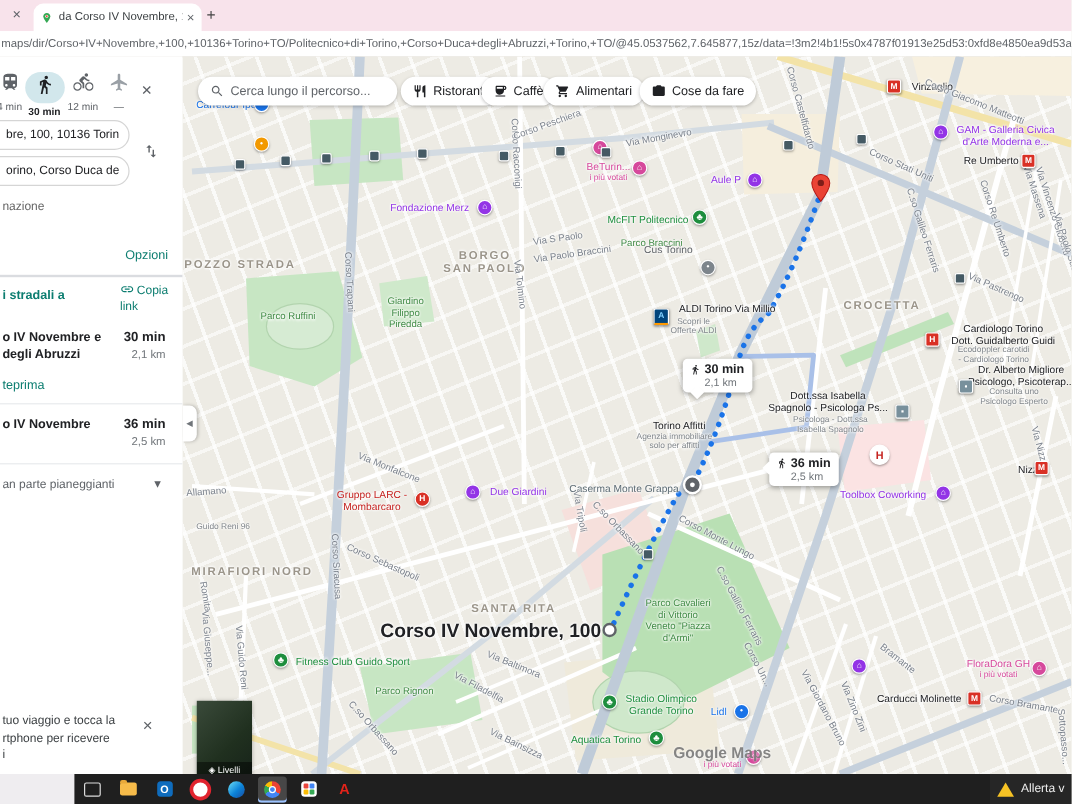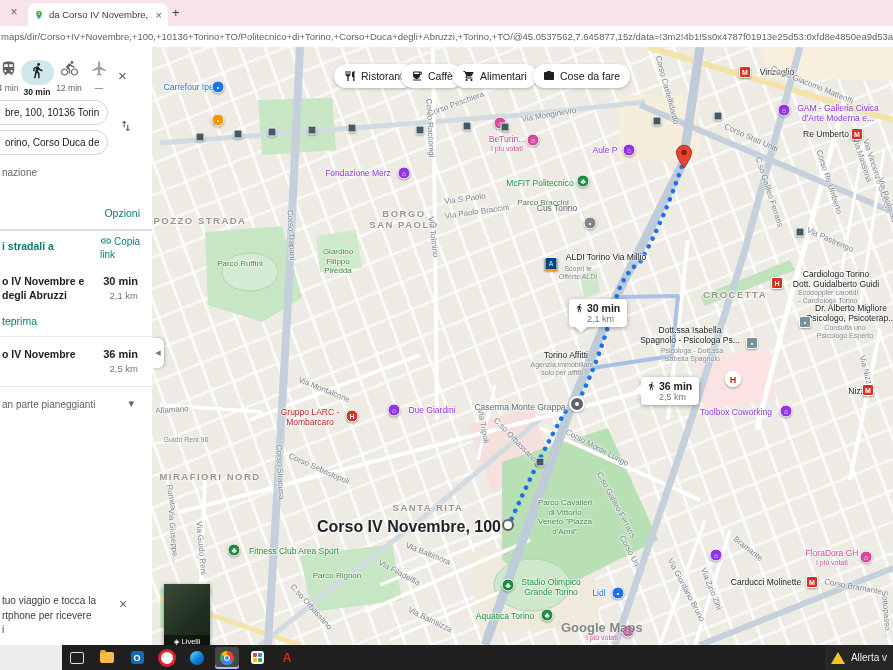--- a/index.html
+++ b/index.html
@@ -191,21 +191,21 @@
 
       <path d="M508,527 Q540,455 565,412 L577,404 Q600,360 617,295 Q625,272 640,262 Q662,225 683,163" stroke="#1a73e8" stroke-width="4.5" fill="none" stroke-linecap="round" stroke-dasharray="0.1 8.5"></path>
       <circle cx="508" cy="525" r="5" fill="#fff" stroke="#5f6368" stroke-width="2"></circle>
     </svg>
 
     <div>
 
     <div class="mlabel district" style="left: 200px; top: 221px;">POZZO STRADA</div>
         <div class="mlabel district" style="left: 404px; top: 219px;">BORGO
 SAN PAOLO</div>
-        <div class="mlabel district" style="left: 735px; top: 255px; margin-top: 40px;">CROCETTA</div>
+        <div class="mlabel district" style="left: 735px; top: 255px;">CROCETTA</div>
         <div class="mlabel district" style="left: 428px; top: 508px;">SANTA RITA</div>
         <div class="mlabel district" style="left: 210px; top: 477px;">MIRAFIORI NORD</div>
         <div class="mlabel poi-dark" style="left: 777px; top: 72px;">Vinzaglio</div>
         <div class="mlabel poi-dark" style="left: 826px; top: 134px;">Re Umberto</div>
         <div class="mlabel poi-dark" style="left: 848px; top: 391px; margin-left: 11px;">Nizza</div>
         <div class="mlabel poi-dark" style="left: 766px; top: 582px;">Carducci Molinette</div>
         <div class="mlabel poi-purple" style="left: 358px; top: 173px;">Fondazione Merz</div>
         <div class="mlabel poi-purple" style="left: 838px; top: 113px;">GAM - Galleria Civica
 d'Arte Moderna e...</div>
         <div class="mlabel poi-purple" style="left: 605px; top: 150px;">Aule P</div>
@@ -233,21 +233,21 @@
         <div class="mlabel park" style="left: 240px; top: 264px;">Parco Ruffini</div>
         <div class="mlabel park" style="left: 338px; top: 261px;">Giardino
 Filippo
 Piredda</div>
         <div class="mlabel park" style="left: 337px; top: 576px;">Parco Rignon</div>
         <div class="mlabel park" style="left: 565px; top: 517px;">Parco Cavalieri
 di Vittorio
 Veneto "Piazza
 d'Armi"</div>
         <div class="mlabel park" style="left: 543px; top: 203px;">Parco Braccini</div>
-        <div class="mlabel poi-green" style="left: 294px; top: 551px;">Fitness Club Area Sport</div>
+        <div class="mlabel poi-green" style="left: 294px; top: 551px;">Fitness Club Guido Sport</div>
         <div class="mlabel poi-green" style="left: 551px; top: 587px;">Stadio Olimpico
 Grande Torino</div>
         <div class="mlabel poi-green" style="left: 505px; top: 616px;">Aquatica Torino</div>
         <div class="mlabel poi-green" style="left: 540px; top: 183px;">McFIT Politecnico</div>
         <div class="mlabel poi-gray" style="left: 557px; top: 208px;">Cus Torino</div>
         <div class="mlabel poi-dark" style="left: 606px; top: 257px;">ALDI Torino Via Millio</div>
         <div class="mlabel sub" style="left: 578px; top: 273px;">Scopri le
 Offerte ALDI</div>
         <div class="mlabel poi-blue" style="left: 599px; top: 593px;">Lidl</div>
         <div class="mlabel poi-blue" style="left: 190px; top: 87px;">Carrefour Iper</div>
@@ -360,20 +360,26 @@
           <svg viewBox="0 0 24 24">
             <path d="M13.5 5.5c1.1 0 2-.9 2-2s-.9-2-2-2-2 .9-2 2 .9 2 2 2zM9.8 8.9L7 23h2.1l1.8-8 2.1 2v6h2v-7.5l-2.1-2 .6-3C14.8 12 16.8 13 19 13v-2c-1.9 0-3.5-1-4.3-2.4l-1-1.6c-.4-.6-1-1-1.7-1-.3 0-.5.1-.8.1L6 8.3V13h2V9.6l1.8-.7"></path>
           </svg>
           <span>36 min</span>
         </div>
       <div class="km">2,5 km</div>
     </div>
 
     <div class="startlabel" style="left:501px;top:527px">Corso IV Novembre, 100</div>
 
+    <div class="chip" id="searchpill" style="left:165px;top:64px">
+      <svg viewBox="0 0 24 24">
+          <path d="M15.5 14h-.79l-.28-.27C15.41 12.59 16 11.11 16 9.5 16 5.91 13.09 3 9.5 3S3 5.91 3 9.5 5.91 16 9.5 16c1.61 0 3.09-.59 4.23-1.57l.27.28v.79l5 4.99L20.49 19l-4.99-5zm-6 0C7.01 14 5 11.99 5 9.5S7.01 5 9.5 5 14 7.01 14 9.5 11.99 14 9.5 14z"></path>
+        </svg>
+      <span>Cerca lungo il percorso...</span>
+    </div>
     <div class="chip" style="left:334px;top:64px">
       <svg viewBox="0 0 24 24">
           <path d="M11 9H9V2H7v7H5V2H3v7c0 2.12 1.66 3.84 3.75 3.97V22h2.5v-9.03C11.34 12.84 13 11.12 13 9V2h-2v7zm5-3v8h2.5v8H21V2c-2.76 0-5 2.24-5 4z"></path>
         </svg>
       <span>Ristoranti</span>
     </div>
     <div class="chip" style="left:401px;top:64px">
       <svg viewBox="0 0 24 24">
           <path d="M18.5 3H6c-1.1 0-2 .9-2 2v5.71c0 3.83 2.95 7.18 6.78 7.29 3.96.12 7.22-3.06 7.22-7v-1h.5c1.93 0 3.5-1.57 3.5-3.5S20.43 3 18.5 3zM16 5v3H6V5h10zm2.5 3H18V5h.5c.83 0 1.5.67 1.5 1.5S19.33 8 18.5 8zM4 21h16v-2H4v2z"></path>
         </svg>

